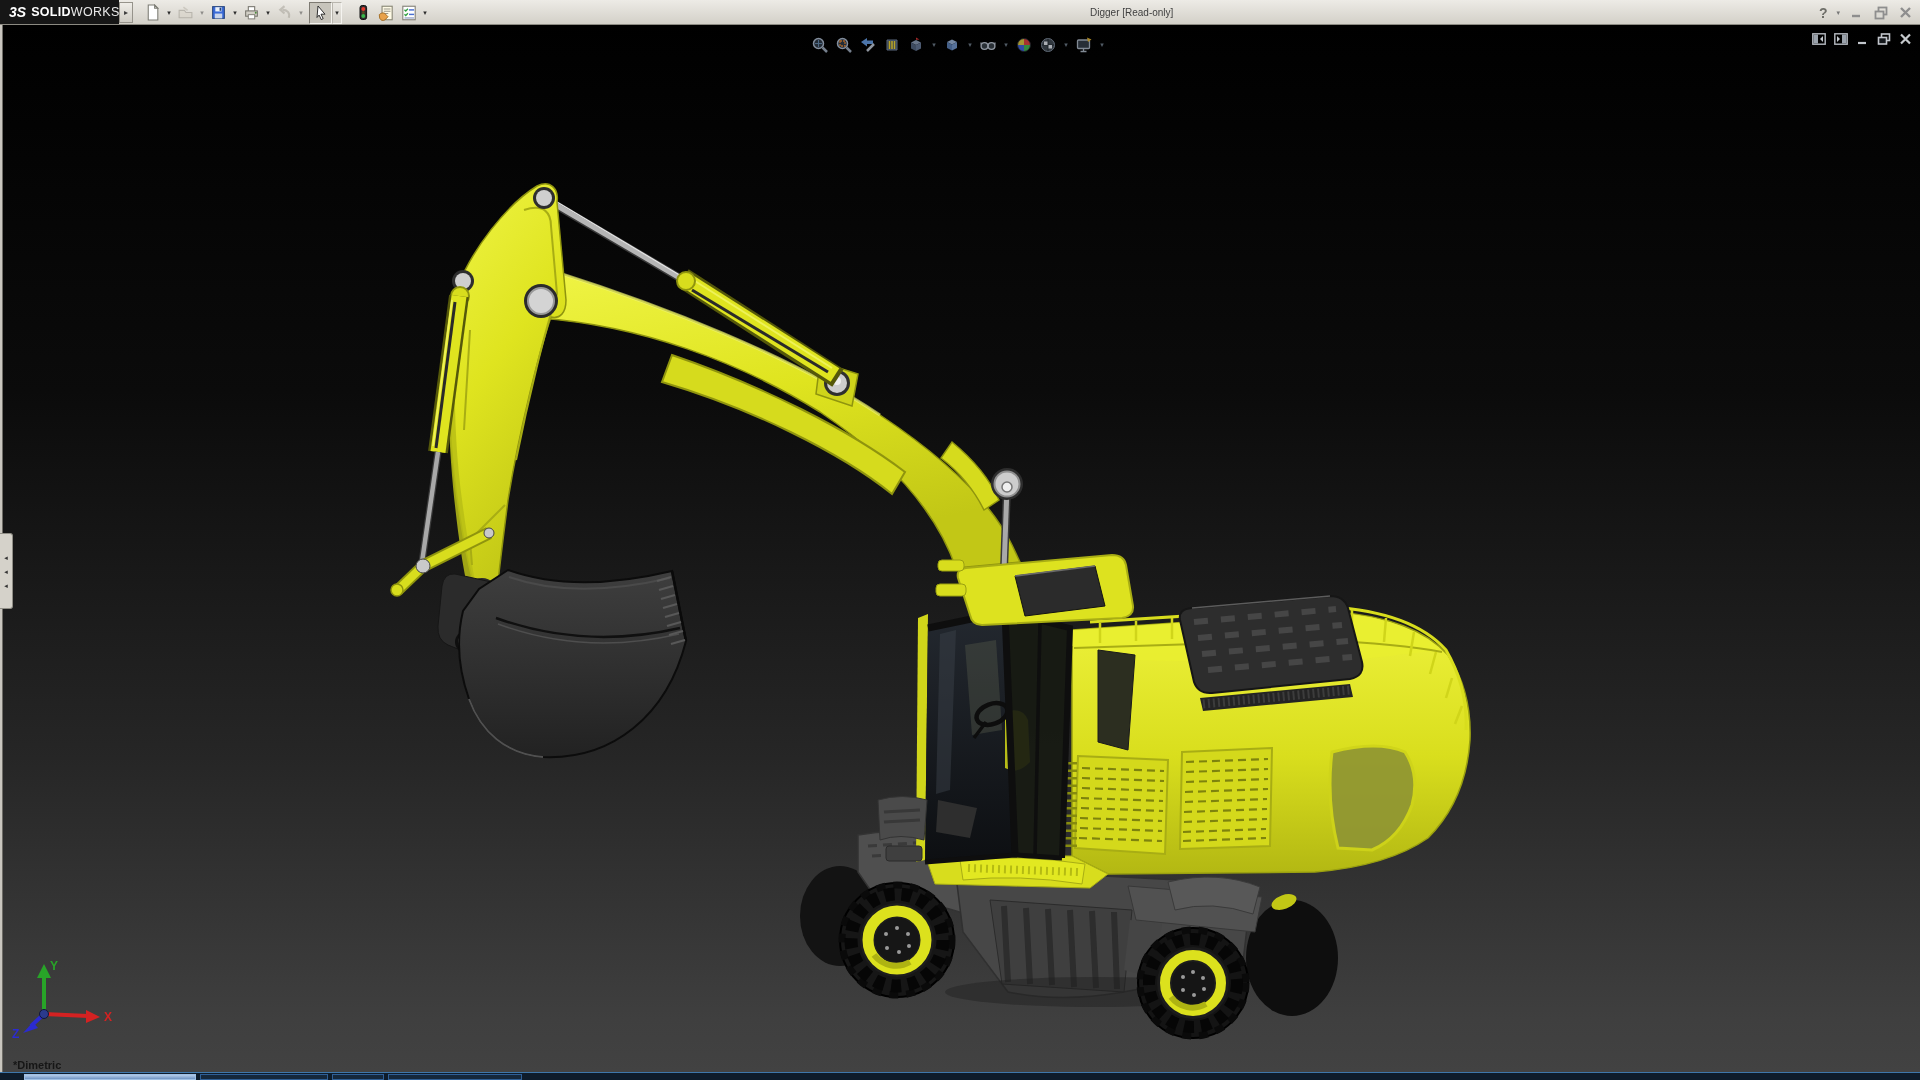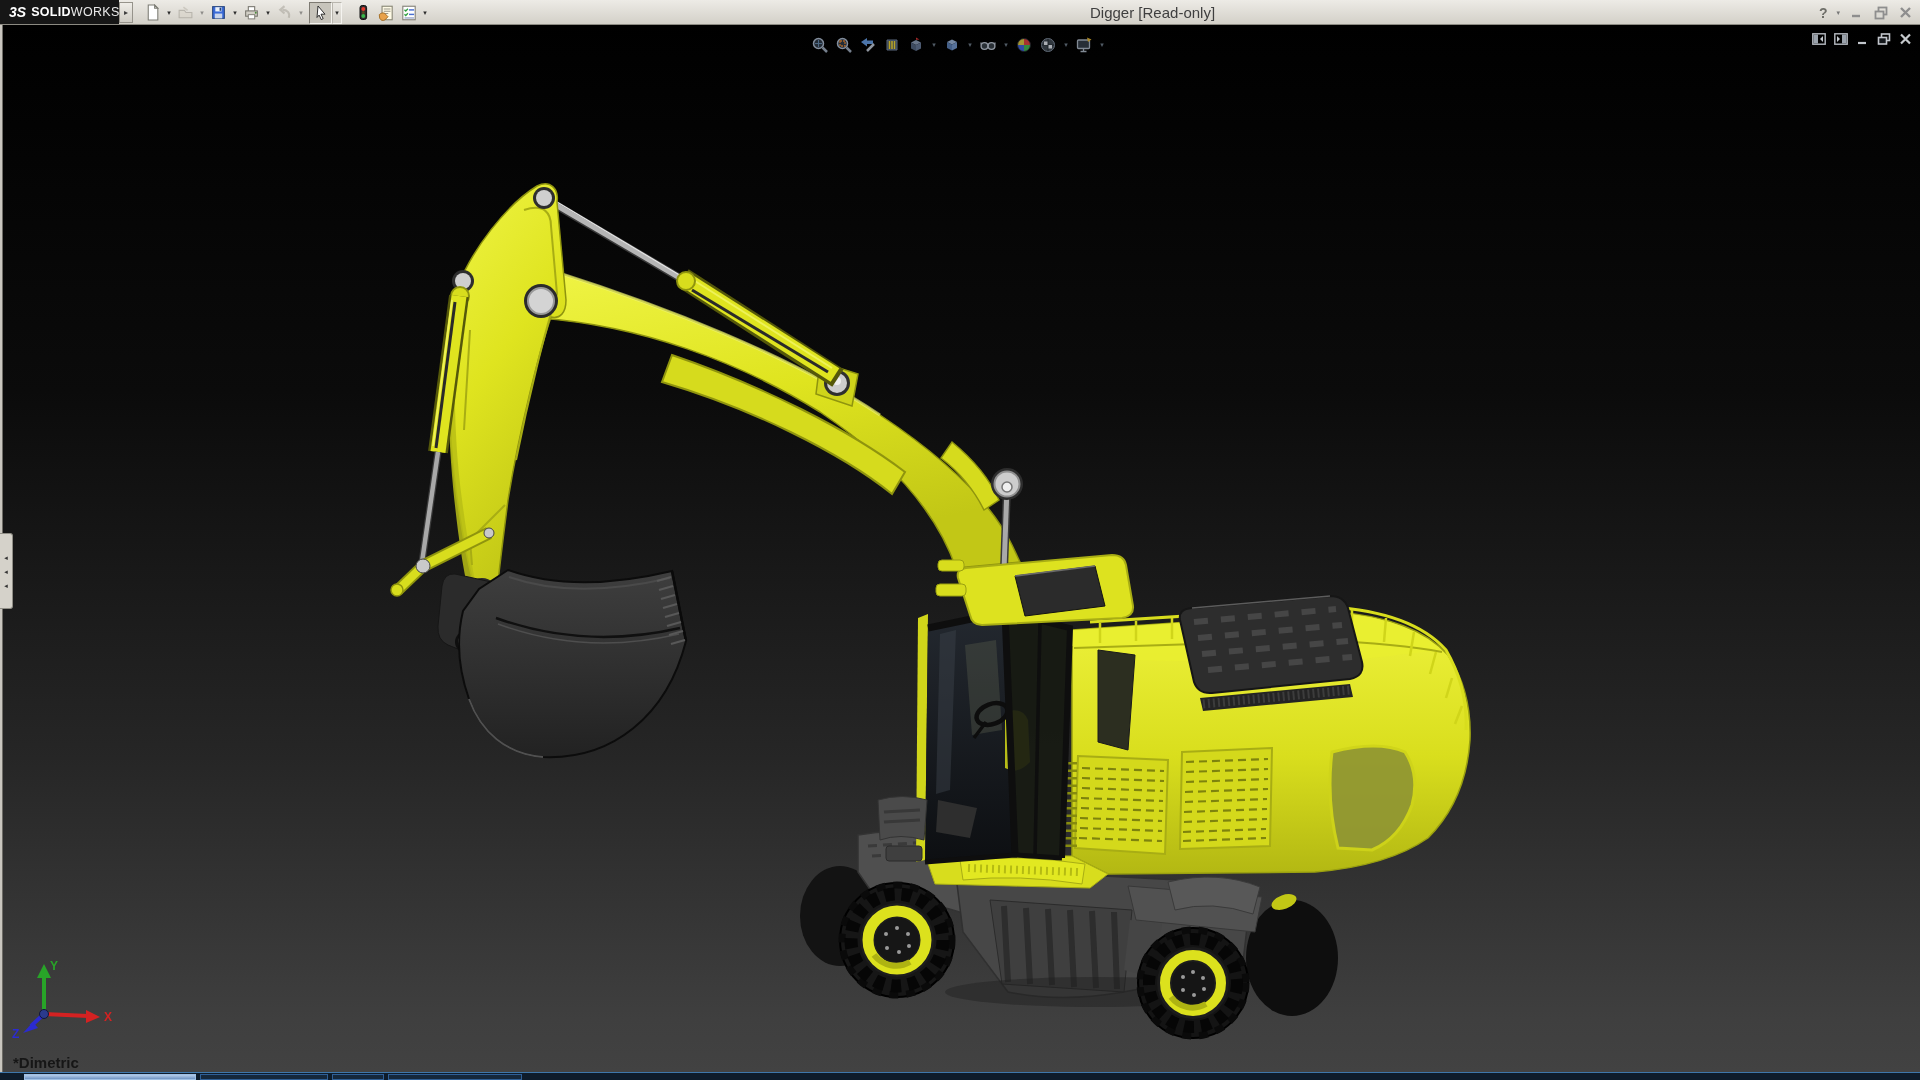--- a/index.html
+++ b/index.html
@@ -21,21 +21,21 @@
   .toolbar { position:absolute; left:141px; top:1px; height:23px; display:flex; align-items:center; }
   .tb-btn { width:23px; height:22px; display:flex; align-items:center; justify-content:center; }
   .tb-dd  { width:10px; height:22px; display:flex; align-items:center; justify-content:center;
             font-size:7px; color:#2b2b2b; }
   .dis { opacity:.45; }
   .sel-wrap { display:flex; margin-left:3px; }
   .pressed { background:#c7c4bb; border:1px solid; border-color:#7d7a72 #f5f4f0 #f5f4f0 #7d7a72; }
   .dd-box { border:1px solid; border-color:#b9b6ae #f5f4f0 #f5f4f0 #b9b6ae; }
   .gap-l { margin-left:9px; }
   .win-title { position:absolute; left:1090px; top:0; height:25px; line-height:25px;
-    font-size:15px; color:#3f3f3f; }
+    font-size:10px; color:#3f3f3f; }
   .win-controls { position:absolute; right:7px; top:0; height:25px; display:flex;
     align-items:center; gap:9px; }
   .help-q { font-weight:bold; font-size:14px; color:#6e6e68; }
   .help-dd { font-size:7px; color:#777; }
 
   
   .viewport { position:absolute; top:25px; left:0; right:0; bottom:8px;
     background:linear-gradient(#000 0%, #0b0b0b 35%, #262626 70%, #3f3f3f 95%, #424242 100%);
     overflow:hidden; }
   .viewport::before { content:""; position:absolute; left:0; top:0; bottom:0; width:3px;
@@ -50,21 +50,21 @@
   .doc-controls { position:absolute; right:8px; top:8px; display:flex; align-items:center;
     gap:8px; z-index:10; }
 
   .collapse-tab { position:absolute; left:0; top:508px; width:13px; height:76px;
     background:#d5d2ca; border:1px solid #8f8d85; border-left:none;
     border-radius:0 3px 3px 0; display:flex; flex-direction:column; align-items:center;
     justify-content:center; gap:7px; z-index:11; }
   .collapse-tab span { font-size:7px; color:#333; line-height:7px; }
 
   .triad { position:absolute; left:6px; bottom:24px; z-index:6; }
-  .view-label { position:absolute; left:13px; bottom:1px; font-size:15px; font-weight:600;
+  .view-label { position:absolute; left:13px; bottom:1px; font-size:11px; font-weight:600;
     color:#161616; z-index:6; }
 
   
   .taskbar { position:absolute; left:0; right:0; bottom:0; height:8px; background:#0e1c2b;
     border-top:1px solid #3e77ab; z-index:30; }
   .tseg { position:absolute; top:1px; height:6px; border:1px solid #2f5f96; background:#15283c; }
   .tseg.lit { background:linear-gradient(#b3cbe8,#6f94c3); border-color:#9fc0e4; }
 </style>
 </head>
 <body>

